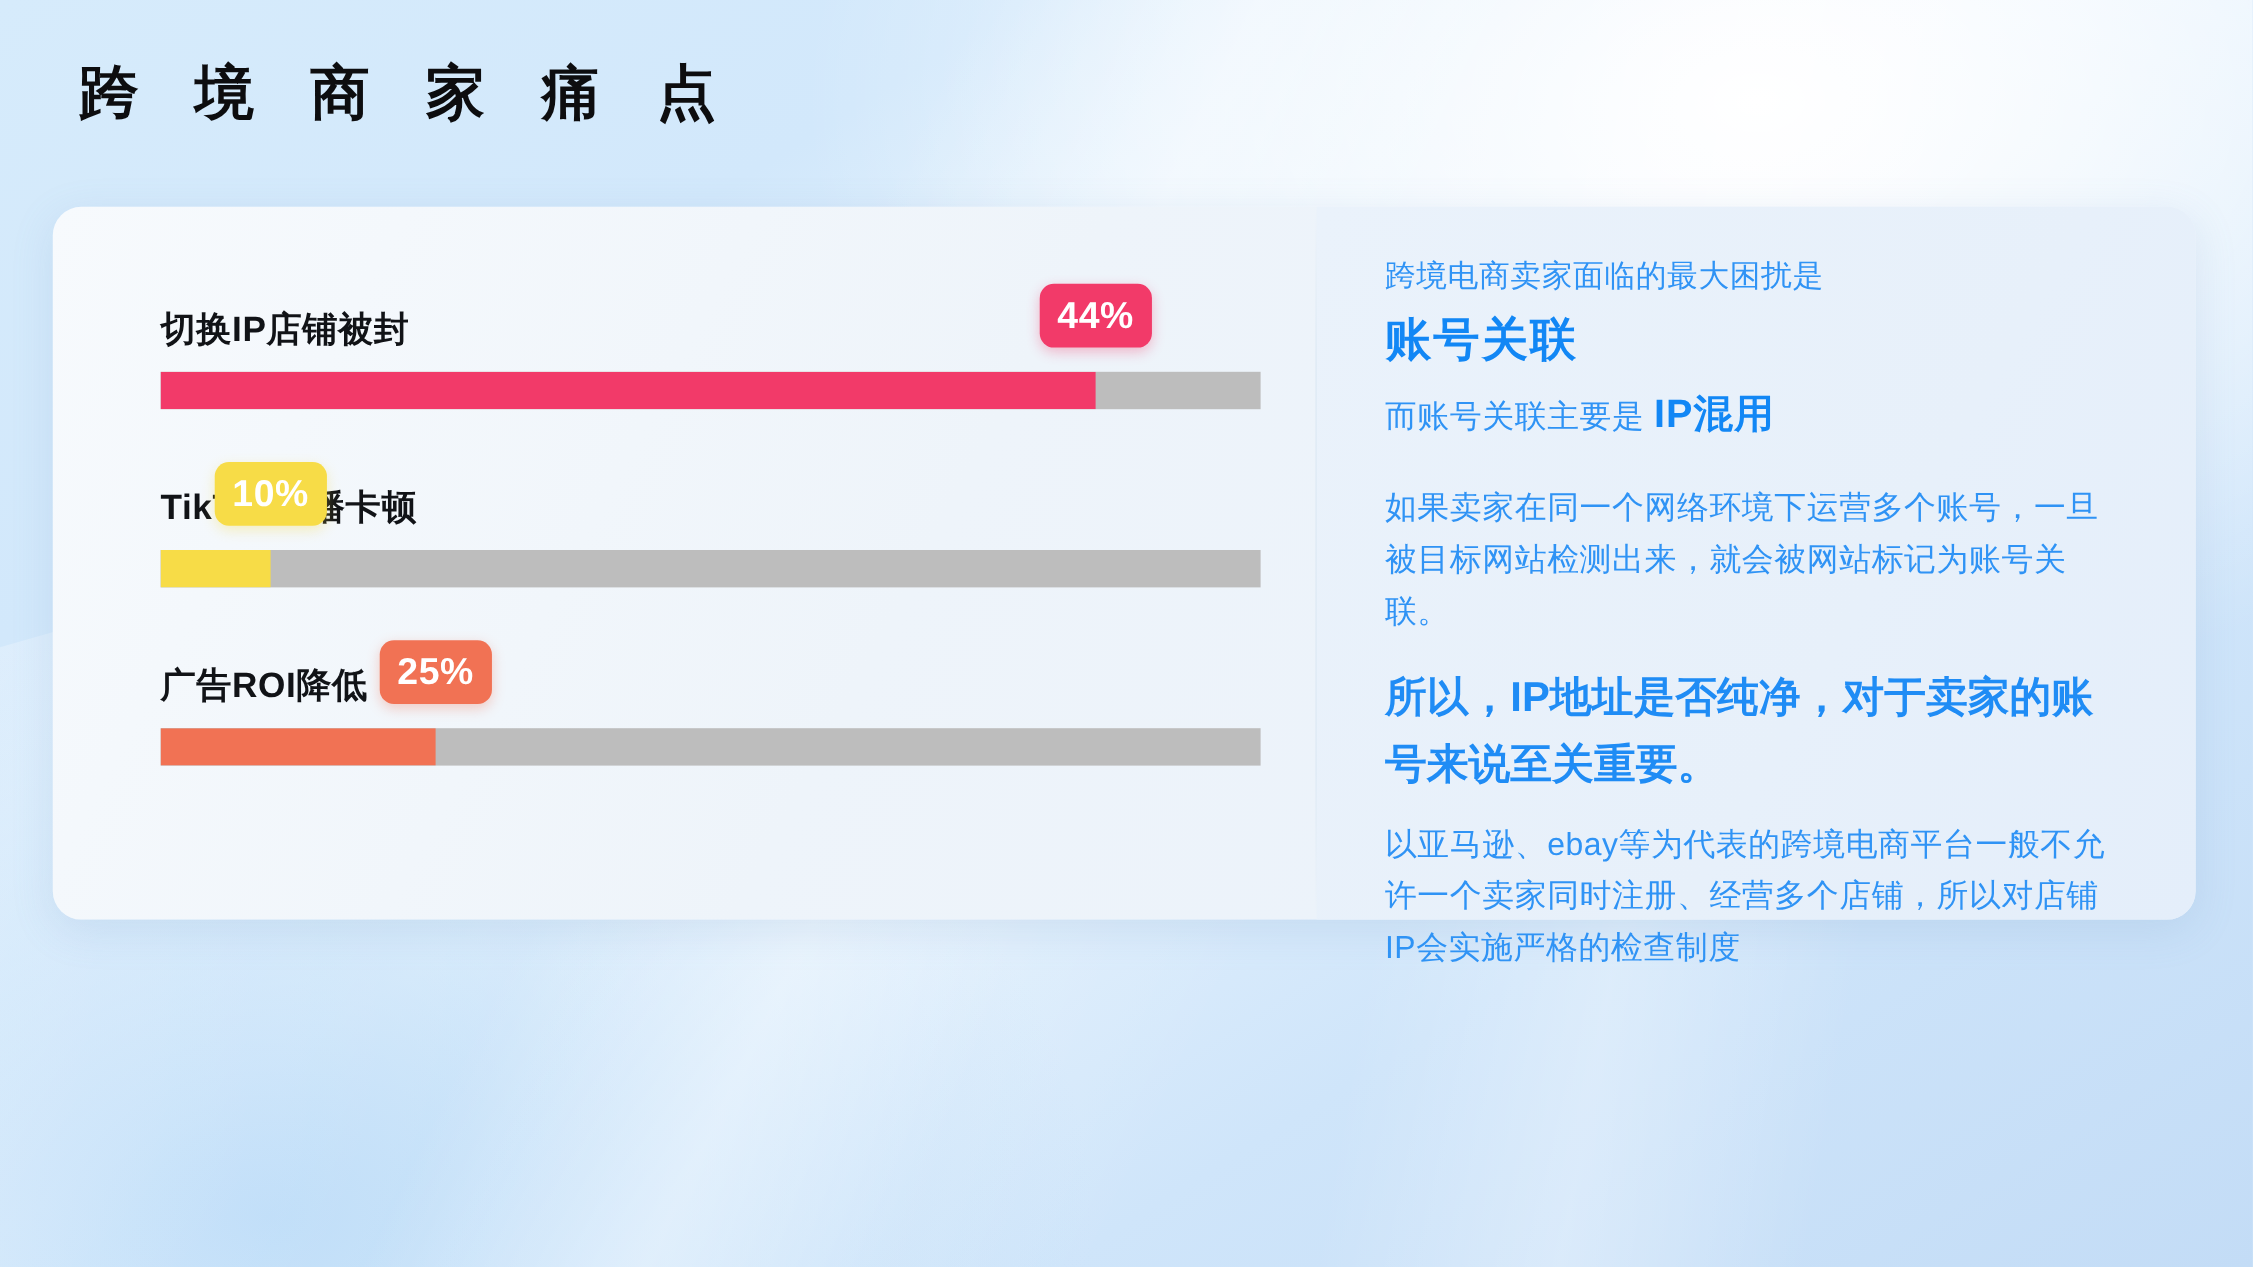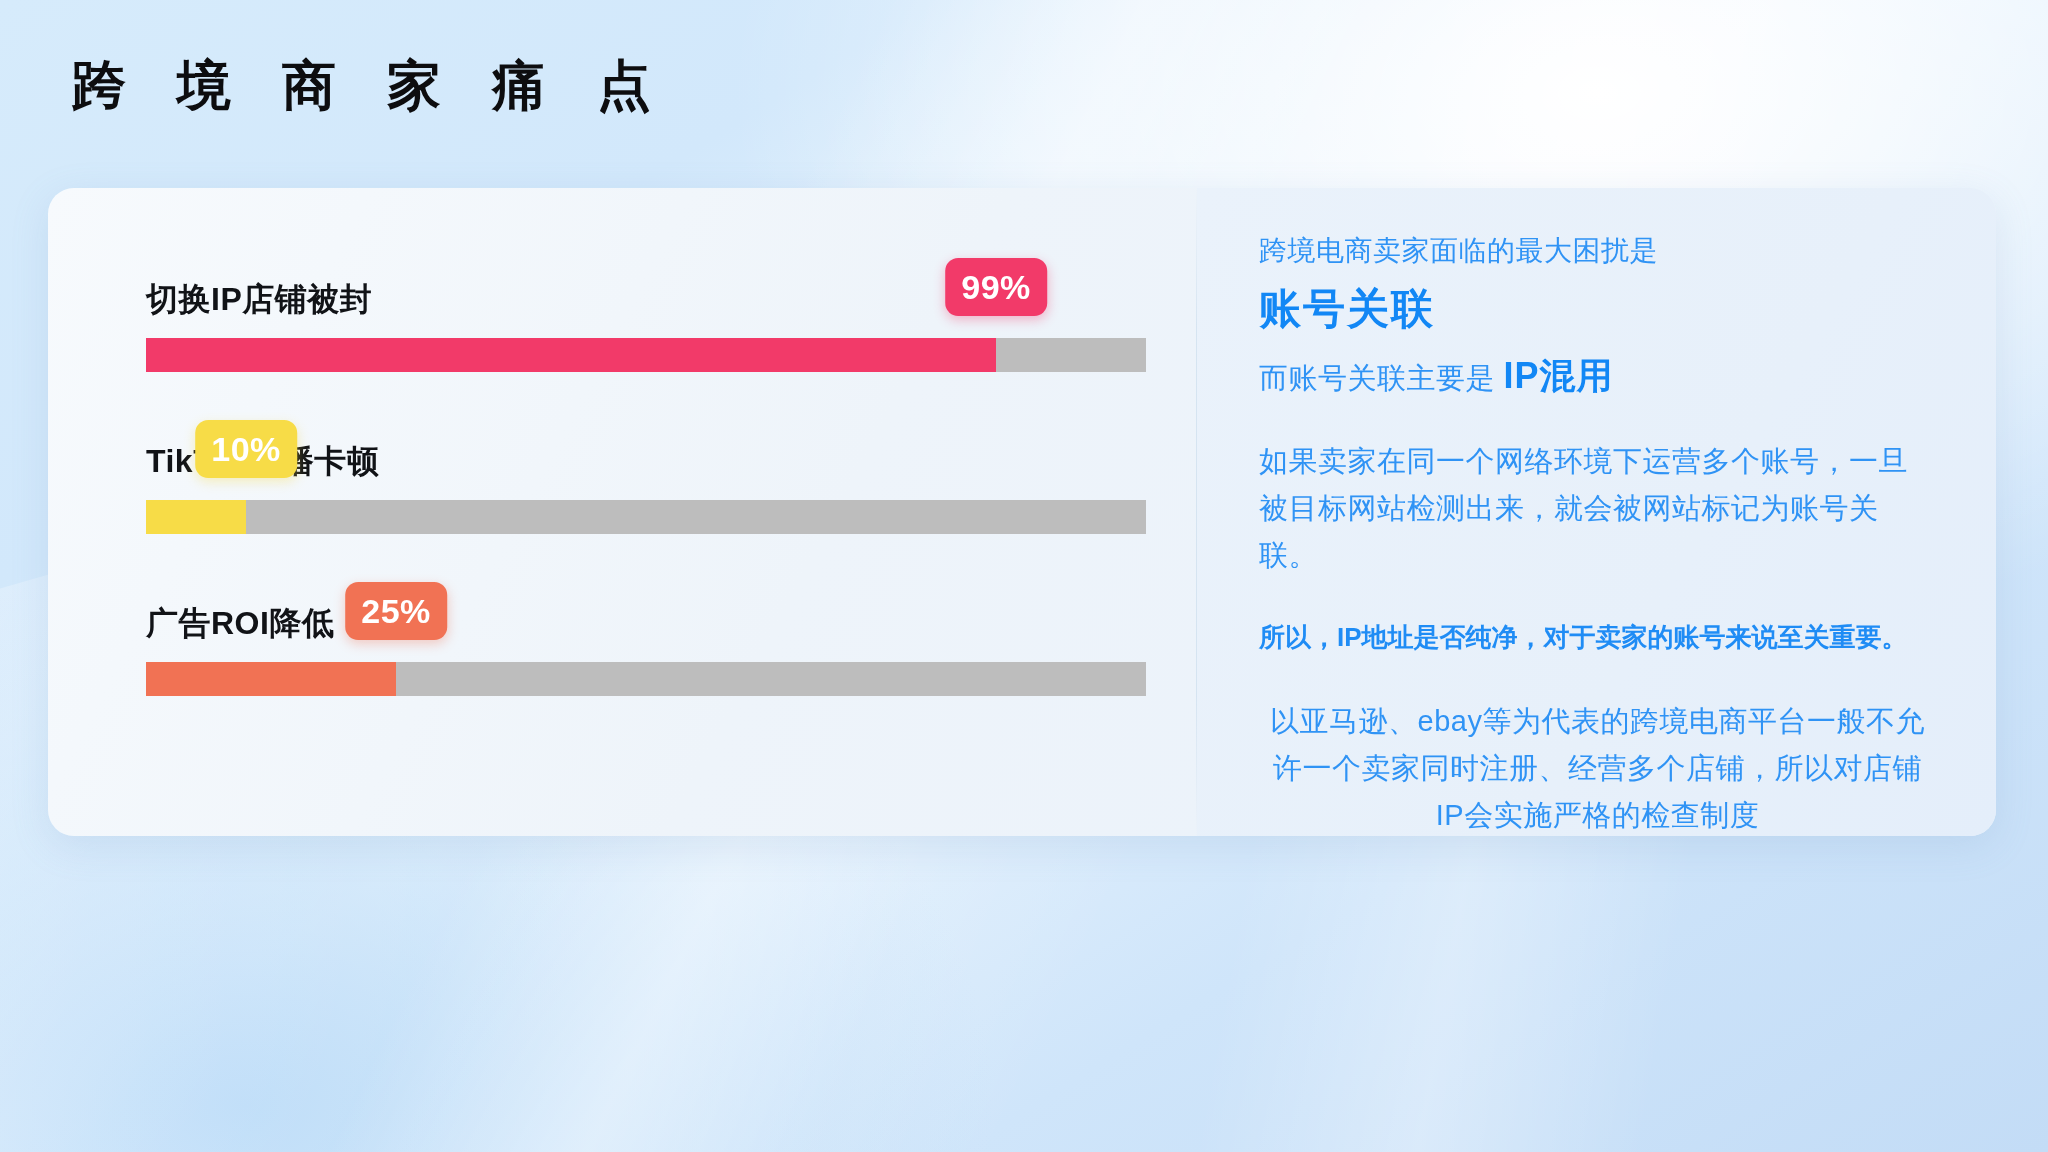--- a/index.html
+++ b/index.html
@@ -91,40 +91,40 @@
   
   .tx { color:#2f93f5; letter-spacing:0.5px; }
   #rt-lead { font-size:28px; line-height:1.35; margin-top:22px; }
   #rt-keyword {
     font-size:42px; font-weight:900; color:#1287f5;
     margin-top:14px; letter-spacing:2px; line-height:1.2;
   }
   #rt-sub { font-size:29px; margin-top:18px; line-height:1.35; }
   #rt-sub .strong { font-size:36px; font-weight:900; color:#1287f5; letter-spacing:1px; }
   #rt-para1 { font-size:29px; line-height:1.62; margin-top:40px;font-family:Liberation Mono, monospace; }
-  #rt-para2 { font-size:26px; font-weight:800; line-height:1.62; margin-top:34px; color:#1f8cf5; }
-  #rt-para3 { font-size:29px; line-height:1.62; margin-top:40px;text-align:center; }
+  #rt-para2 { font-size:38px; font-weight:800; line-height:1.62; margin-top:22px; color:#1f8cf5; }
+  #rt-para3 { font-size:29px; line-height:1.62; margin-top:18px; }
 </style>
 </head>
 <body>
 
 <div id="bg-base"></div>
 <div id="bg-sheen"></div>
 <div id="bg-diag"></div>
 
 <h1 id="page-title">跨 境 商 家 痛 点</h1>
 
 <div id="content-card">
 
   <section id="chart-panel">
 
     <div class="bar-row">
       <div class="bar-head">
         <span class="bar-label">切换IP店铺被封</span>
-        <span class="bar-badge" id="badge-0" style="background: rgb(242, 58, 105); left: 850px; box-shadow: rgba(242, 58, 105, 0.333) 0px 4px 12px;">99%</span>
+        <span class="bar-badge" id="badge-0" style="background: rgb(242, 58, 105); left: 850px; box-shadow: rgba(242, 58, 105, 0.333) 0px 4px 12px;">44%</span>
       </div>
       <div class="bar-track">
         <div class="bar-fill" id="fill-0" style="width: 850px; background: rgb(242, 58, 105);"></div>
       </div>
     </div>
 
     <div class="bar-row">
       <div class="bar-head">
         <span class="bar-label">TikTok直播卡顿</span>
         <span class="bar-badge" id="badge-1" style="background: rgb(247, 220, 71); left: 100px; box-shadow: rgba(247, 220, 71, 0.333) 0px 4px 12px;">10%</span>

